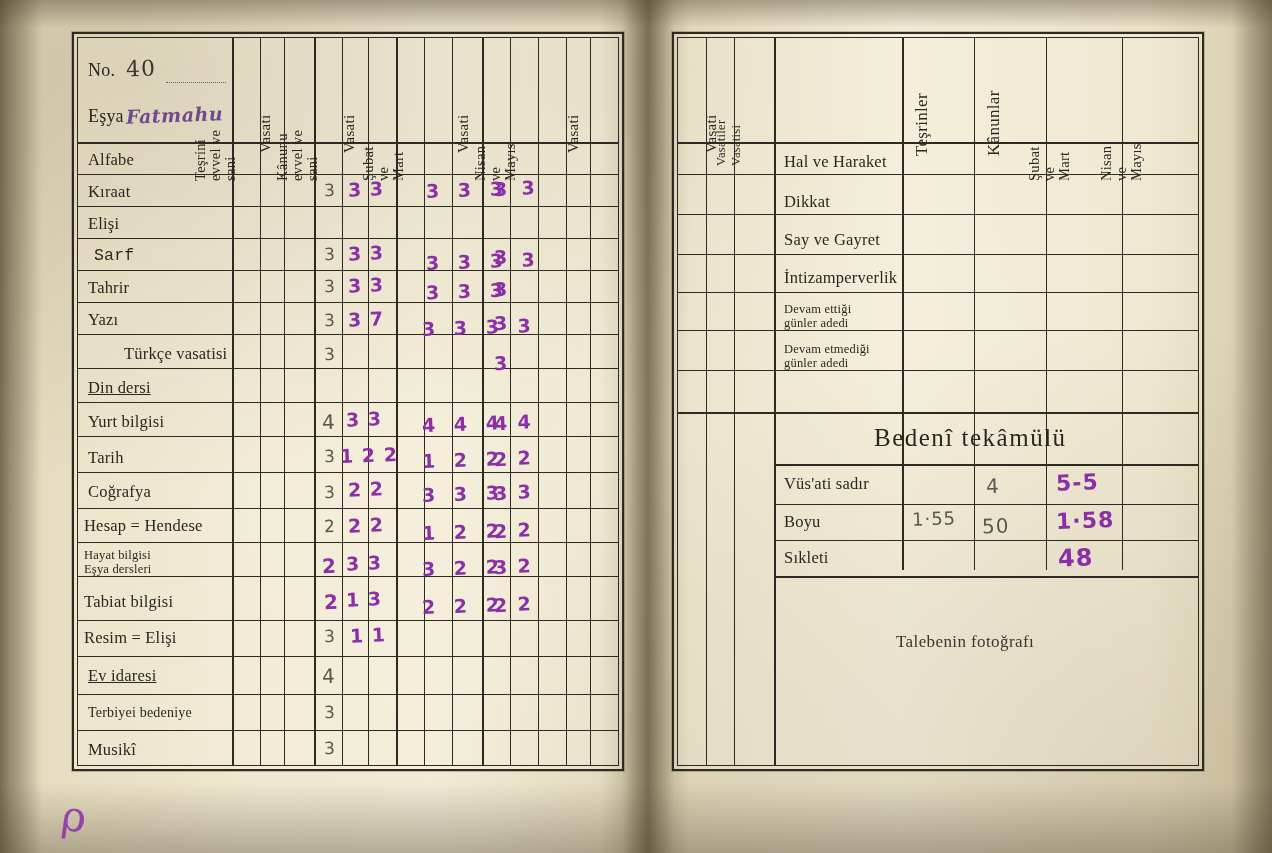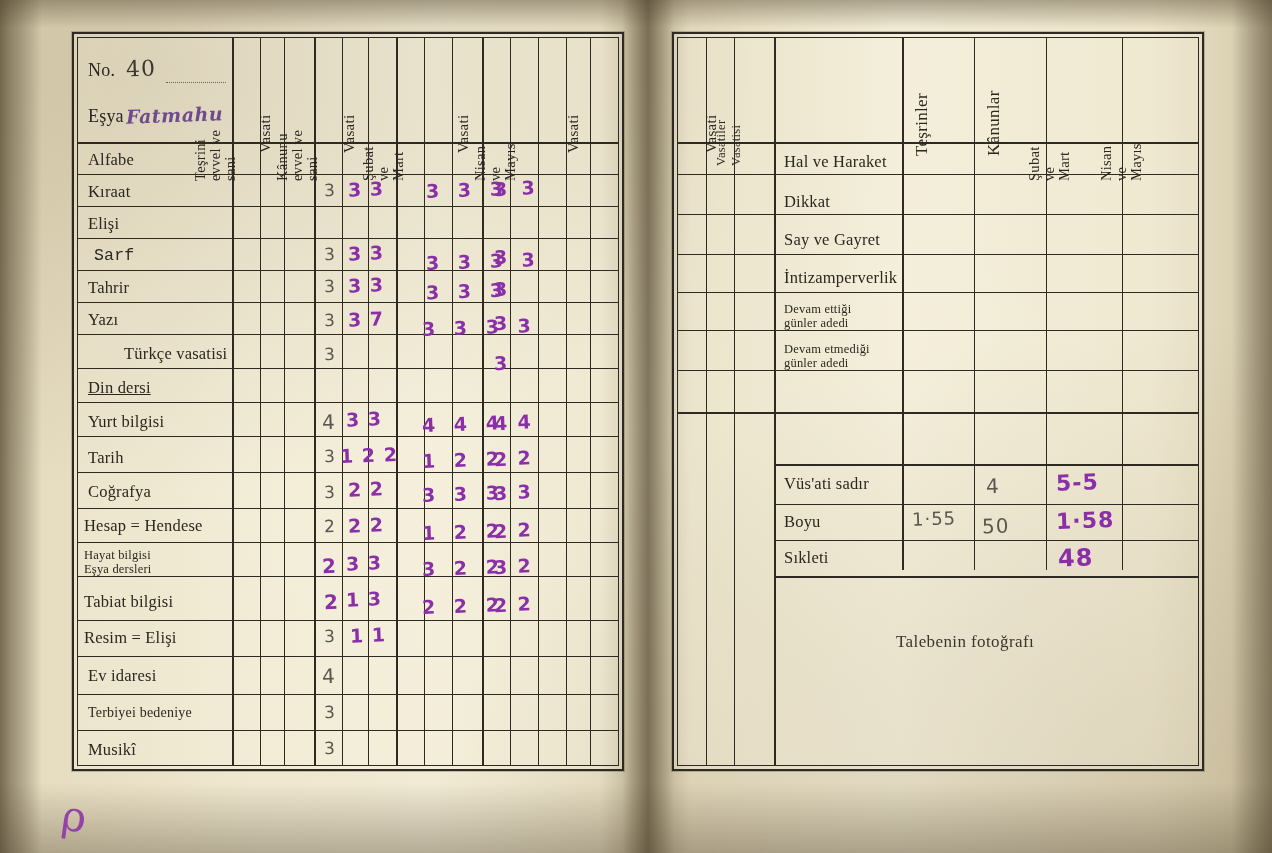--- a/index.html
+++ b/index.html
@@ -255,21 +255,21 @@
     <div class="cellt" style="left:14px; top:276px;">Yazı</div>
     <div class="cellt" style="left:14px; top:310px;margin-left:36px;">Türkçe vasatisi</div>
     <div class="cellt" style="left:14px; top:344px;text-decoration:underline;">Din dersi</div>
     <div class="cellt" style="left:14px; top:378px;">Yurt bilgisi</div>
     <div class="cellt" style="left:14px; top:414px;">Tarih</div>
     <div class="cellt" style="left:14px; top:448px;">Coğrafya</div>
     <div class="cellt" style="left:10px; top:482px;">Hesap = Hendese</div>
     <div class="cellt small" style="left:10px; top:514px; width:140px;">Hayat bilgisi<br>Eşya dersleri</div>
     <div class="cellt" style="left:10px; top:558px;">Tabiat bilgisi</div>
     <div class="cellt" style="left:10px; top:594px;">Resim = Elişi</div>
-    <div class="cellt" style="left:14px; top:632px;">Ev idaresi</div>
+    <div class="cellt" style="left:14px; top:632px;text-decoration:underline;">Ev idaresi</div>
     <div class="cellt small" style="left:14px; top:672px; font-size:14px;">Terbiyei bedeniye</div>
     <div class="cellt" style="left:14px; top:706px;">Musikî</div>
 
     <div class="ink pencil" style="left:250px; top:146px;">3</div>
     <div class="ink pencil" style="left:250px; top:210px;">3</div>
     <div class="ink pencil" style="left:250px; top:242px;">3</div>
     <div class="ink pencil" style="left:250px; top:276px;">3</div>
     <div class="ink pencil" style="left:250px; top:310px;">3</div>
     <div class="ink pencil" style="left:248px; top:376px; font-size:20px;">4</div>
     <div class="ink pencil" style="left:250px; top:412px;">3</div>
@@ -347,20 +347,21 @@
     <div class="hline thick" style="left:3px; top:378px; width:522px;"></div>
 
     <div class="cellt" style="left:110px; top:118px;">Hal ve Haraket</div>
     <div class="cellt" style="left:110px; top:158px;">Dikkat</div>
     <div class="cellt" style="left:110px; top:196px;">Say ve Gayret</div>
     <div class="cellt" style="left:110px; top:234px;">İntizamperverlik</div>
     <div class="cellt small" style="left:110px; top:268px;">Devam ettiği<br>günler adedi</div>
     <div class="cellt small" style="left:110px; top:308px;">Devam etmediği<br>günler adedi</div>
 
     <div class="hline thick" style="left:100px; top:430px; width:425px;"></div>
+    <div class="bigtitle" style="left:200px; top:390px;">Bedenî  tekâmülü</div>
 
     <div class="hline" style="left:100px; top:470px; width:425px;"></div>
     <div class="hline" style="left:100px; top:506px; width:425px;"></div>
     <div class="hline thick" style="left:100px; top:542px; width:425px;"></div>
 
     <div class="cellt" style="left:110px; top:440px;">Vüs'ati sadır</div>
     <div class="cellt" style="left:110px; top:478px;">Boyu</div>
     <div class="cellt" style="left:110px; top:514px;">Sıkleti</div>
 
     <div class="ink pencil" style="left:238px; top:474px; font-size:18px;">1·55</div>

